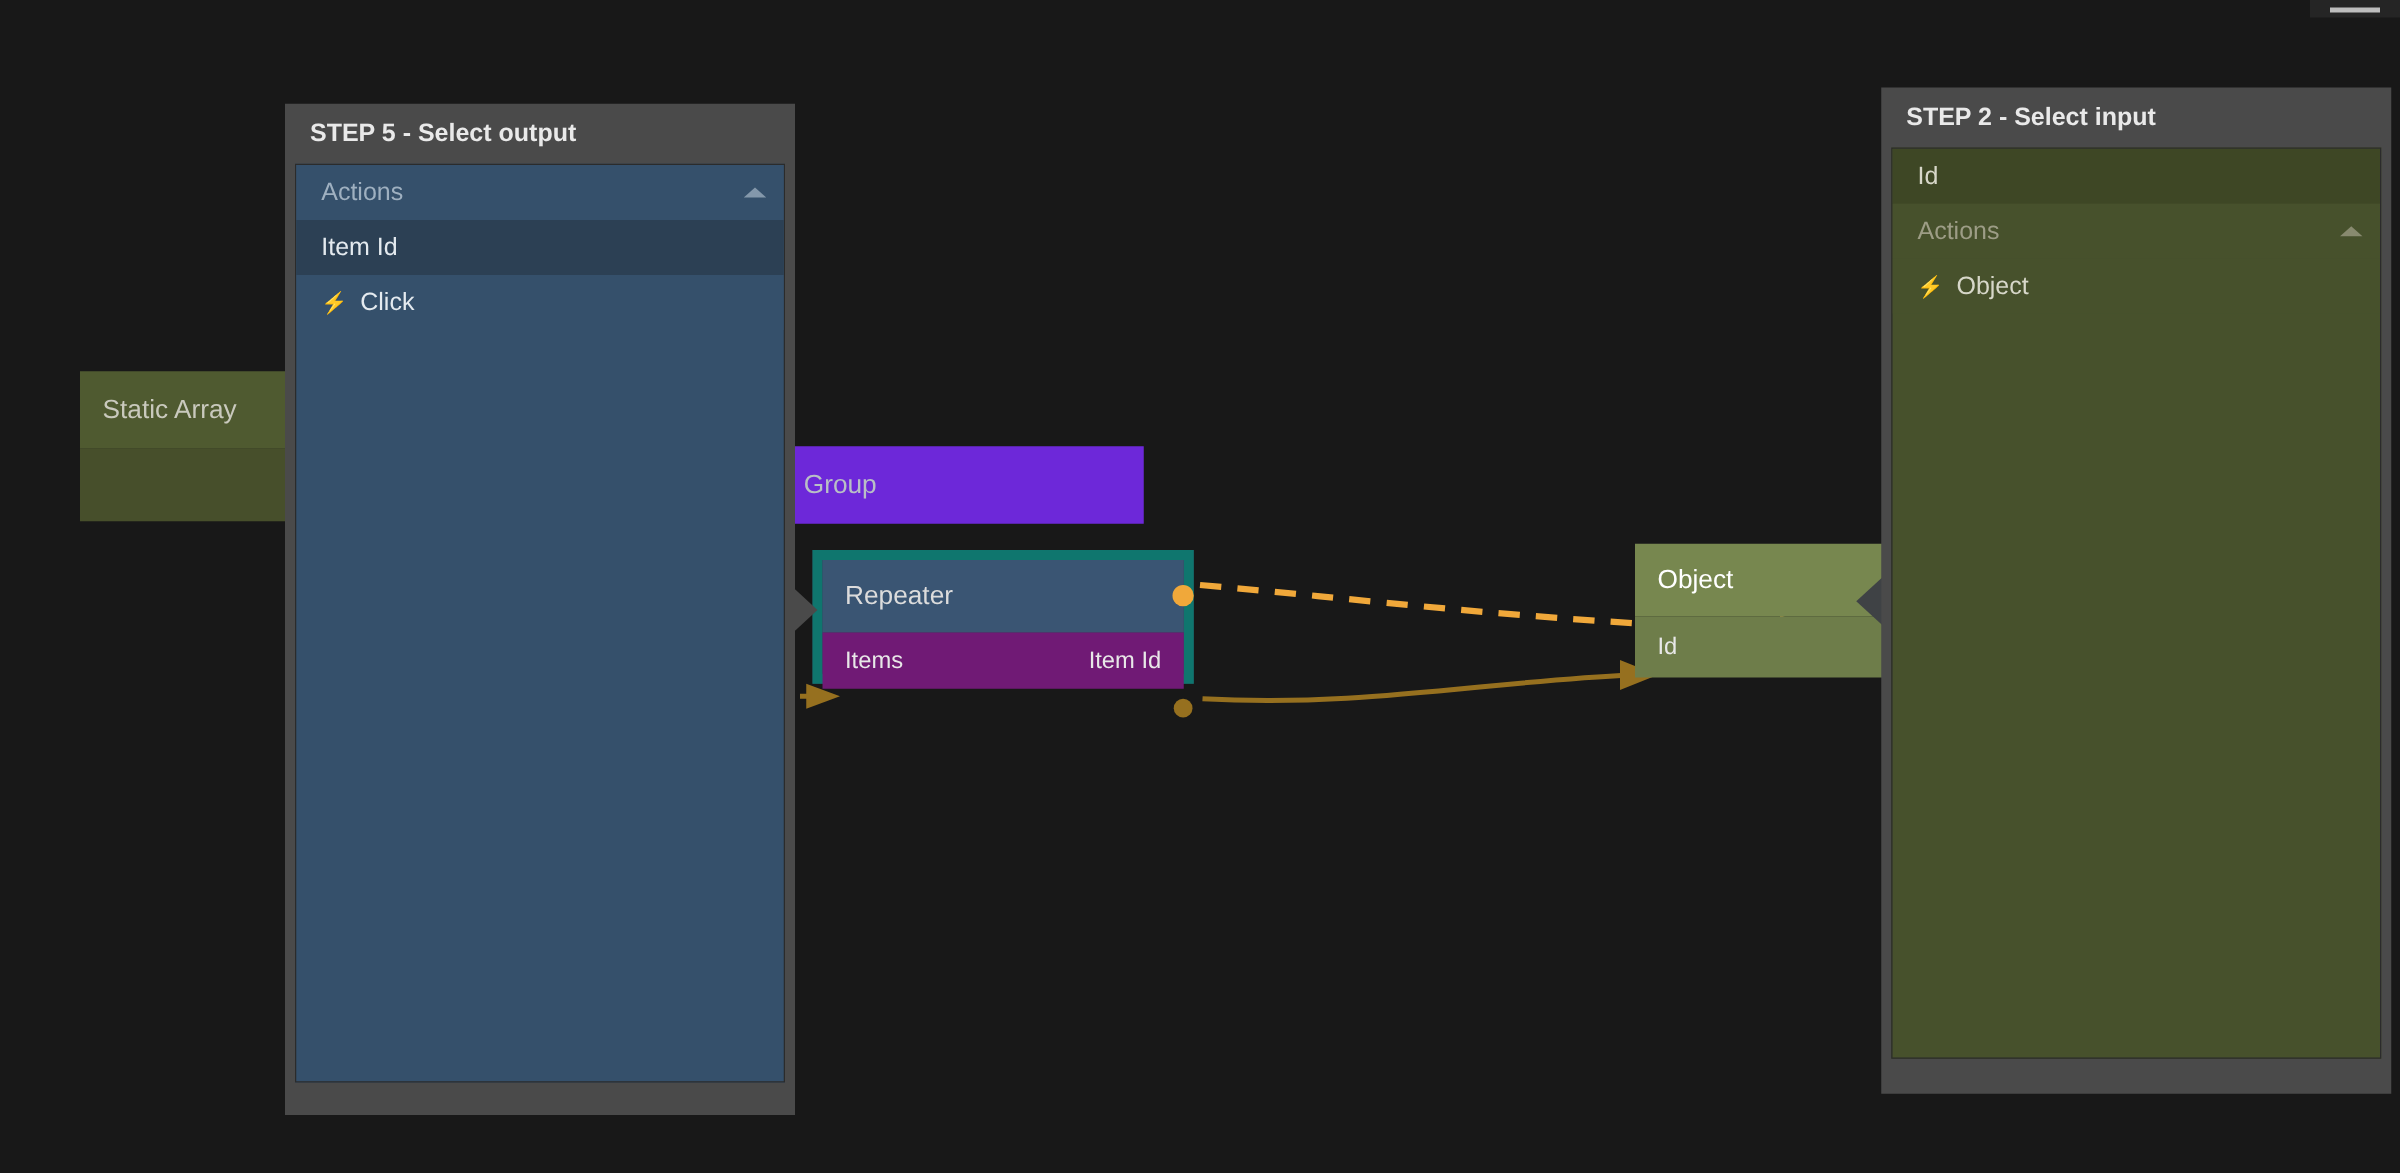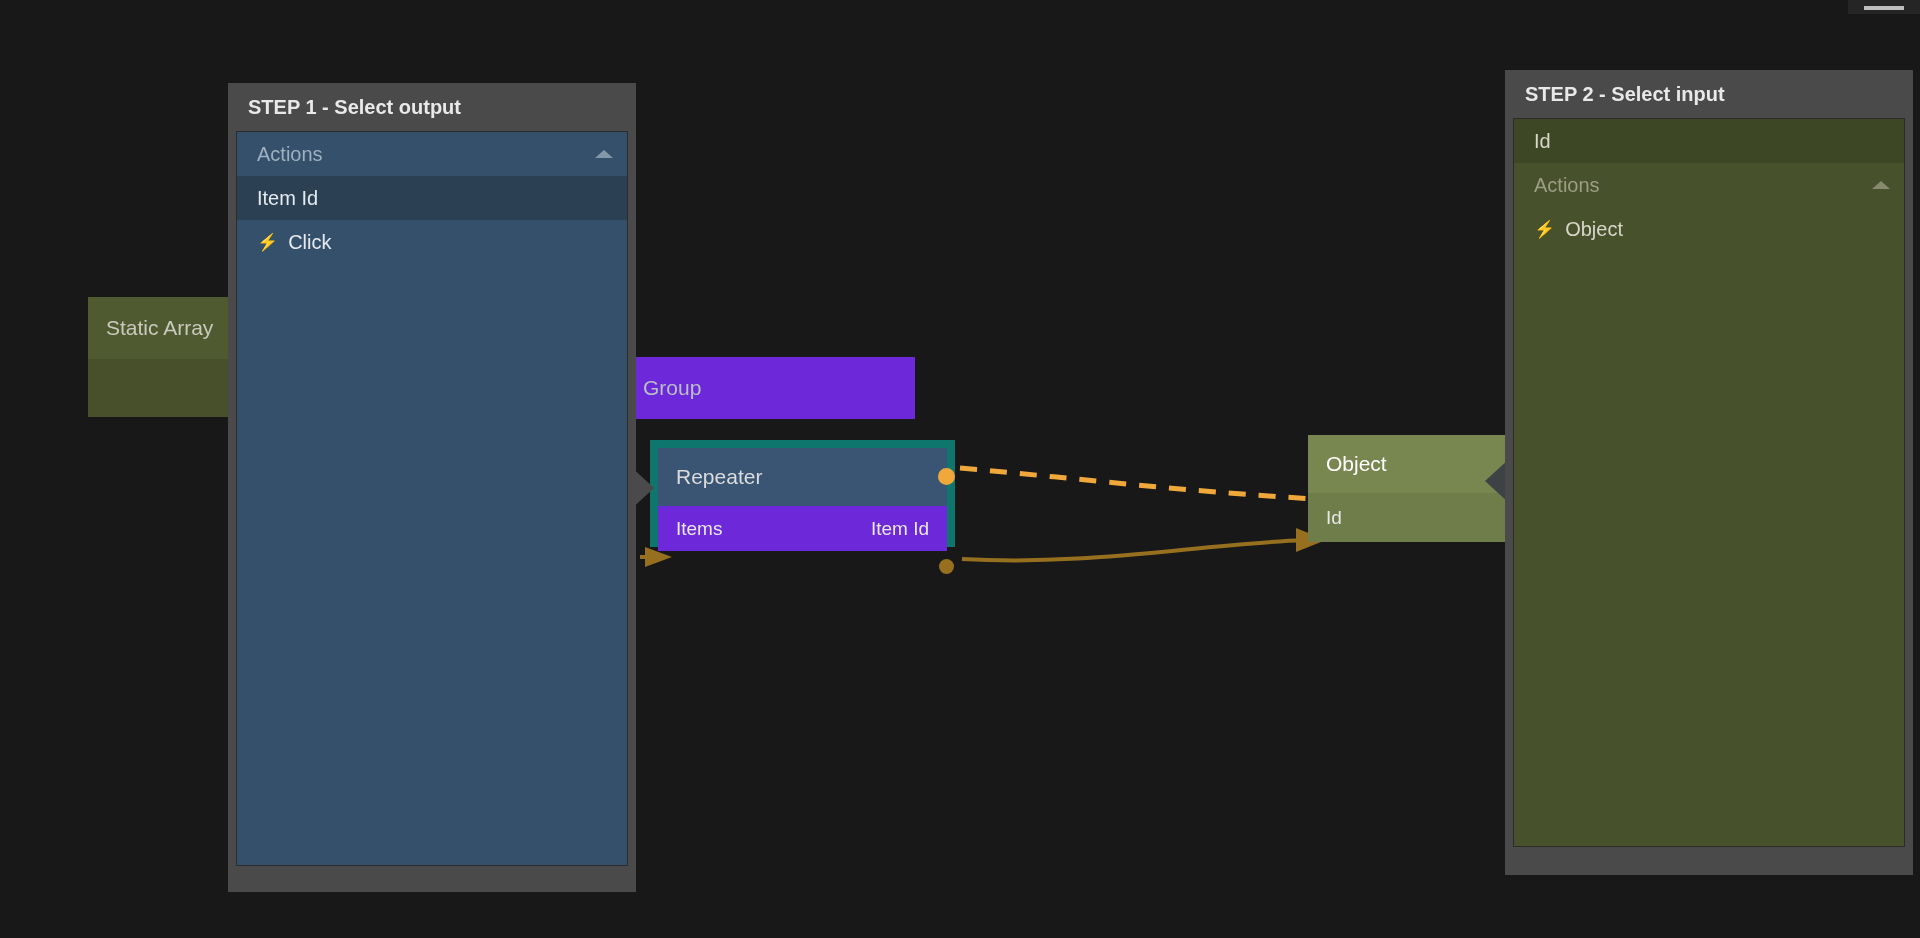--- a/index.html
+++ b/index.html
@@ -40,37 +40,37 @@
     display: flex;
     align-items: center;
     justify-content: space-between;
     padding: 0 18px;
     box-sizing: border-box;
     font-size: 19px;
     color: #e8e8e8;
   }
 
   
-  #node-static-array { left: 88px; top: 297px; width: 165px; height: 120px; }
+  #node-static-array { left: 64px; top: 297px; width: 165px; height: 120px; }
   #node-static-array .node-title { height: 62px; background: #4f5a30; }
   #node-static-array .node-body  { height: 58px; background: #474f2b; }
   #node-static-array .node-title span { color: #c9c9bd; }
 
   
   #node-group { left: 625px; top: 357px; width: 290px; height: 62px; }
   #node-group .node-title { height: 62px; background: #6d28d9; color: #b9bfc6; }
 
   
   #node-repeater {
     left: 650px; top: 440px; width: 305px; height: 107px;
     border: 8px solid #0f766e;
     background: #2c4056;
   }
   #node-repeater .node-title { height: 58px; background: #3a5573; }
-  #node-repeater .node-ports { height: 45px; background: #6d28d9; }
+  #node-repeater .node-ports { height: 45px; background: #701a75; }
 
   
   #node-object { left: 1308px; top: 435px; width: 200px; height: 107px; text-align: center; }
   #node-object .node-title { height: 58px; background: #77874f; color: #ffffff; }
   #node-object .node-ports { height: 49px; background: #6e7d4a; justify-content: flex-start; }
 
   
   .chevron-notch {
     position: absolute;
     right: -1px;
@@ -216,21 +216,21 @@
     <div class="chevron-notch"></div>
     <div class="node-title">Object</div>
     <div class="node-ports">
       <span>Id</span>
     </div>
   </div>
 
 </div>
 
 <div class="panel" id="panel-step1">
-  <div class="panel-header">STEP 1 - Select output</div>
+  <div class="panel-header">STEP 5 - Select output</div>
   <div class="panel-list">
 
     <div class="panel-row group-header">
       <span class="row-label">Actions</span>
       <span class="caret"></span>
     </div>
 
     <div class="panel-row leaf-row">
       <span class="row-label">Item Id</span>
     </div>

